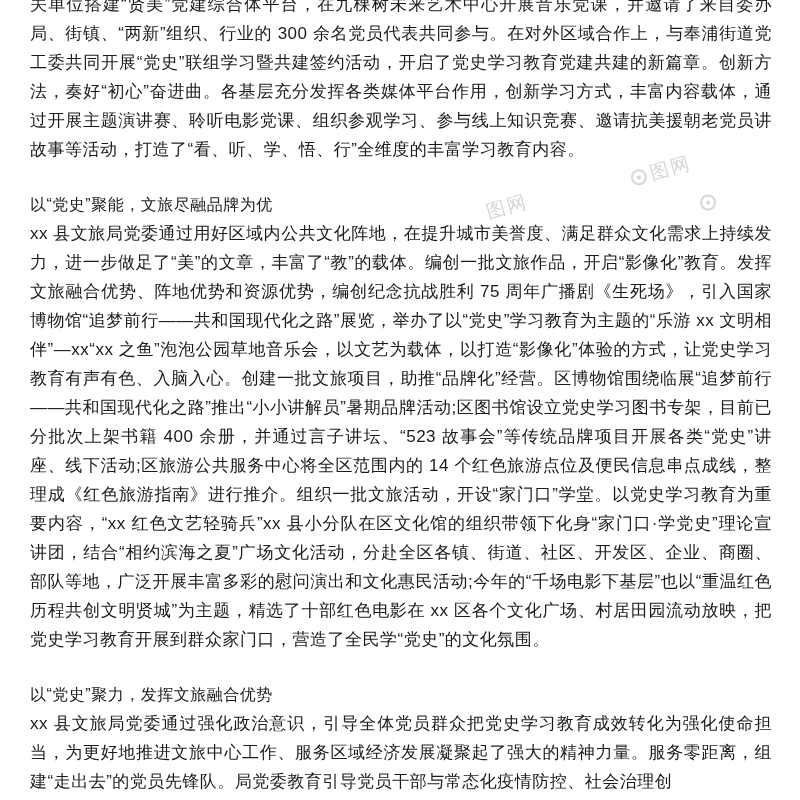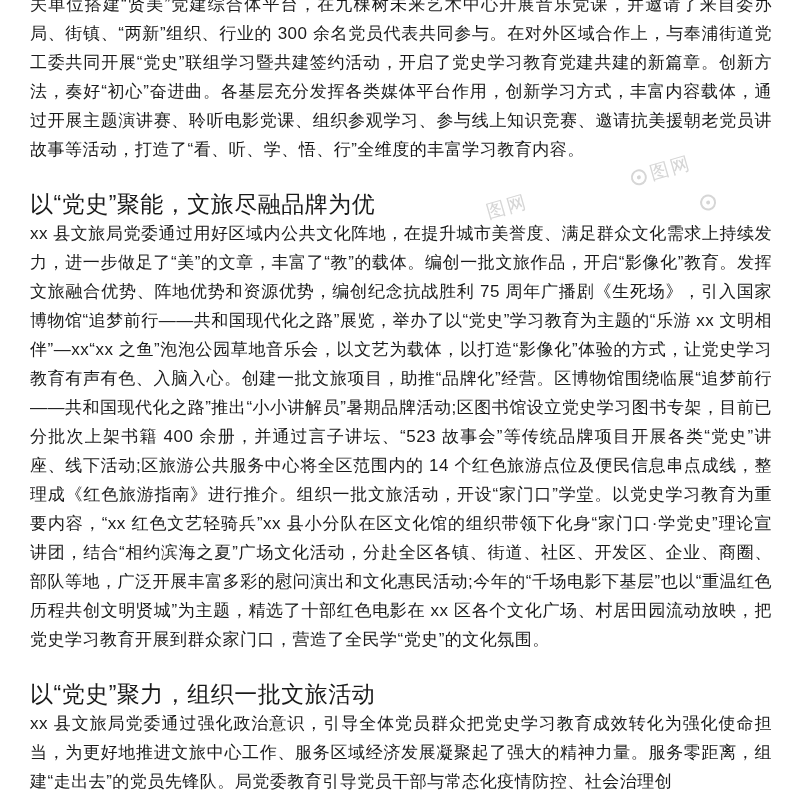--- a/index.html
+++ b/index.html
@@ -69,21 +69,21 @@
   }
   .doc p, .doc h2 {
     text-align: justify;
     text-justify: inter-ideograph;
     text-align-last: left;
     word-break: break-all;
   }
   .doc p { margin: 0; }
   .doc h2 {
     margin: 26px 0 0 0;
-    font-size: 23px;
+    font-size: 16px;
     font-weight: 400;
     text-align: left;
   }
 </style>
 </head>
 <body>
 
 <div class="page">
 
   <div class="watermark-layer">
@@ -97,17 +97,17 @@
     <div class="wm wm3">
       <span class="wm-logo"></span>
       <span></span>
     </div>
   </div>
 
   <article class="doc">
     <p>关单位搭建“贤美”党建综合体平台，在九棵树未来艺术中心开展音乐党课，并邀请了来自委办局、街镇、“两新”组织、行业的 300 余名党员代表共同参与。在对外区域合作上，与奉浦街道党工委共同开展“党史”联组学习暨共建签约活动，开启了党史学习教育党建共建的新篇章。创新方法，奏好“初心”奋进曲。各基层充分发挥各类媒体平台作用，创新学习方式，丰富内容载体，通过开展主题演讲赛、聆听电影党课、组织参观学习、参与线上知识竞赛、邀请抗美援朝老党员讲故事等活动，打造了“看、听、学、悟、行”全维度的丰富学习教育内容。</p>
     <h2>以“党史”聚能，文旅尽融品牌为优</h2>
     <p>xx 县文旅局党委通过用好区域内公共文化阵地，在提升城市美誉度、满足群众文化需求上持续发力，进一步做足了“美”的文章，丰富了“教”的载体。编创一批文旅作品，开启“影像化”教育。发挥文旅融合优势、阵地优势和资源优势，编创纪念抗战胜利 75 周年广播剧《生死场》，引入国家博物馆“追梦前行——共和国现代化之路”展览，举办了以“党史”学习教育为主题的“乐游 xx 文明相伴”—xx“xx 之鱼”泡泡公园草地音乐会，以文艺为载体，以打造“影像化”体验的方式，让党史学习教育有声有色、入脑入心。创建一批文旅项目，助推“品牌化”经营。区博物馆围绕临展“追梦前行——共和国现代化之路”推出“小小讲解员”暑期品牌活动;区图书馆设立党史学习图书专架，目前已分批次上架书籍 400 余册，并通过言子讲坛、“523 故事会”等传统品牌项目开展各类“党史”讲座、线下活动;区旅游公共服务中心将全区范围内的 14 个红色旅游点位及便民信息串点成线，整理成《红色旅游指南》进行推介。组织一批文旅活动，开设“家门口”学堂。以党史学习教育为重要内容，“xx 红色文艺轻骑兵”xx 县小分队在区文化馆的组织带领下化身“家门口·学党史”理论宣讲团，结合“相约滨海之夏”广场文化活动，分赴全区各镇、街道、社区、开发区、企业、商圈、部队等地，广泛开展丰富多彩的慰问演出和文化惠民活动;今年的“千场电影下基层”也以“重温红色历程共创文明贤城”为主题，精选了十部红色电影在 xx 区各个文化广场、村居田园流动放映，把党史学习教育开展到群众家门口，营造了全民学“党史”的文化氛围。</p>
-    <h2>以“党史”聚力，组织一批文旅活动</h2>
+    <h2>以“党史”聚力，发挥文旅融合优势</h2>
     <p>xx 县文旅局党委通过强化政治意识，引导全体党员群众把党史学习教育成效转化为强化使命担当，为更好地推进文旅中心工作、服务区域经济发展凝聚起了强大的精神力量。服务零距离，组建“走出去”的党员先锋队。局党委教育引导党员干部与常态化疫情防控、社会治理创</p>
   </article>
 
 </div>
 
 </body></html>

